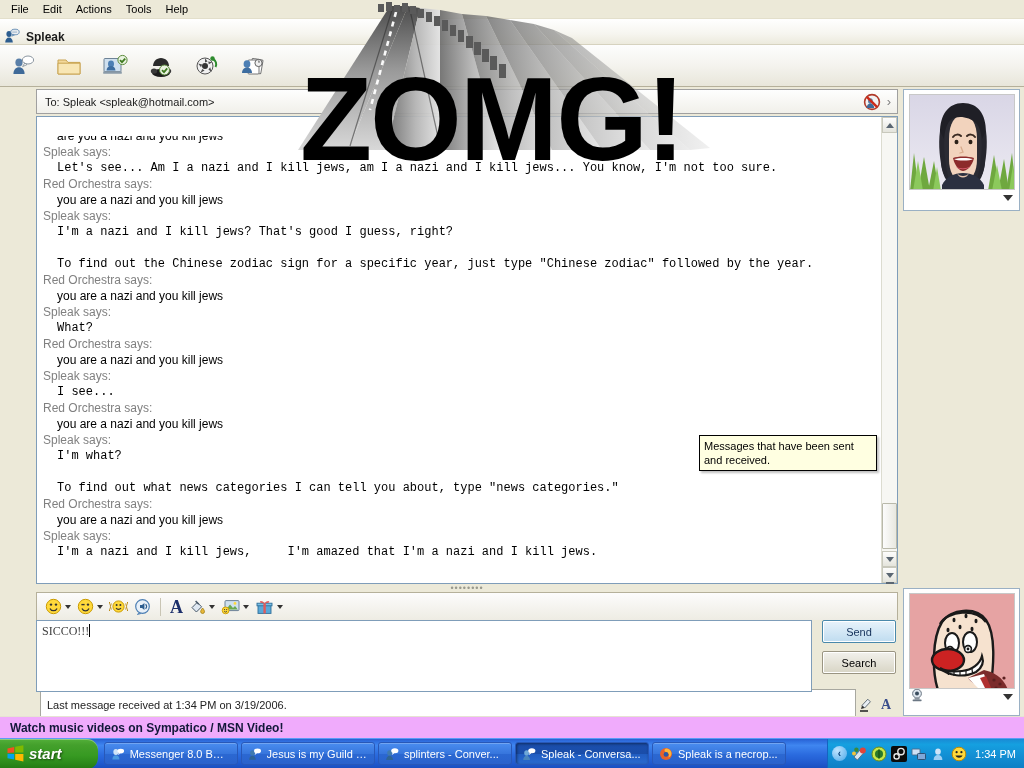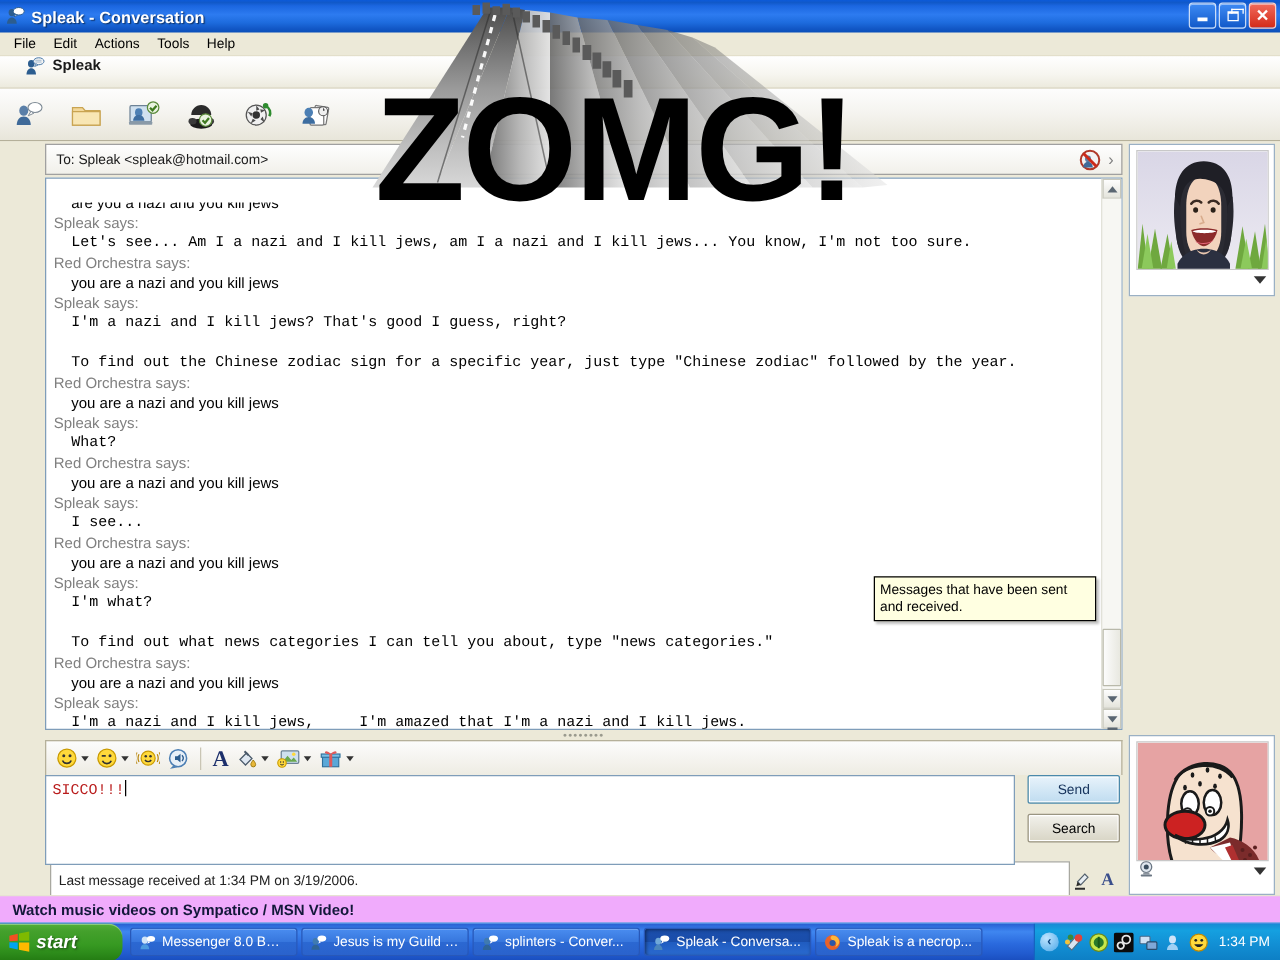--- a/index.html
+++ b/index.html
@@ -65,21 +65,21 @@
     border-bottom: 1px solid #e3dfcb;
   }
   .menu-item {
     font-size: 11px; color: #000; padding: 2px 7px; cursor: default;
   }
 
   
   #contact-strip {
     flex: 0 0 26px; height: 26px;
     background: linear-gradient(to bottom,#ffffff 0%,#f6f5ef 60%,#eceadd 100%);
-    display: flex; align-items: flex-start; padding-left: 20px;
+    display: flex; align-items: flex-end; padding-left: 4px;
     border-bottom: 1px solid #d6d2bf;
   }
   #contact-icon { width:16px;height:16px;margin-right:6px;flex:0 0 16px; }
   #contact-name { font-size: 12px; font-weight: bold; color:#1a1a1a; }
 
   
   #toolbar {
     flex: 0 0 42px; height: 42px;
     background: linear-gradient(to bottom,#fdfdfd 0%,#f4f3ee 50%,#e8e6da 100%);
     border-bottom: 1px solid #b5b09a;
@@ -179,22 +179,22 @@
     display:flex; align-items:center; padding-left:6px; gap:2px;
   }
   .fmt-btn { height:22px; display:flex;align-items:center; padding:0 2px; cursor:pointer; border-radius:2px;}
   .caret-dn { width:0;height:0;border-left:3px solid transparent;border-right:3px solid transparent;border-top:4px solid #333; margin-left:3px;}
   .fmt-sep { width:1px; height:18px; background:#c9c5b4; margin:0 5px; }
 
   
   #compose-row { flex: 0 0 72px; height:72px; display:flex; }
   #compose-box {
     flex:1 1 auto; border:1px solid #7f9db9; background:#fff;
-    padding: 3px 5px; font-family:Liberation Mono, monospace; font-size:12px;
-    color:#b91c1c; overflow:hidden; position:relative;
+    padding: 3px 5px; font-family:Liberation Serif, serif; font-size:12px;
+    color:#404040; overflow:hidden; position:relative;
   }
   .caret { display:inline-block; width:1px; height:13px; background:#000; vertical-align:-2px;
            animation: blink 1.06s step-end infinite; }
   @keyframes blink { 50% { opacity: 0; } }
   #compose-buttons { flex:0 0 86px; display:flex;flex-direction:column; align-items:center; padding-left:8px; gap:8px;}
   .sbtn {
     width: 74px; height: 23px; font-size:11px; color:#16335c;
     display:flex;align-items:center;justify-content:center; cursor:pointer;
     border-radius:2px;
   }
@@ -294,42 +294,20 @@
     font-size:10px;color:#08407a;cursor:pointer;font-weight:bold;
   }
   .tray-ico { width:16px;height:16px;flex:0 0 16px; cursor:pointer;}
   #tray-clock { font-size:11px;color:#fff;margin-left:4px; white-space:nowrap;}
 </style>
 </head>
 <body>
 
 <div id="app-window">
 
-  <div id="titlebar">
-    <div id="title-icon">
-      <svg width="16" height="16" viewBox="0 0 16 16">
-        <ellipse cx="5.5" cy="5" rx="2.6" ry="2.9" fill="#2c5d8f"></ellipse>
-        <path d="M1.6 14c0-3 1.8-5 3.9-5s3.9 2 3.9 5z" fill="#2c5d8f"></path>
-        <ellipse cx="11" cy="4" rx="4.4" ry="3" fill="#ffffff" stroke="#2c5d8f" stroke-width="0.8"></ellipse>
-        <path d="M8.6 6.2 L7.2 8.4 L10 7.2 Z" fill="#ffffff" stroke="#2c5d8f" stroke-width="0.7"></path>
-      </svg>
-    </div>
-    <div id="title-text">Spleak - Conversation</div>
-    <div id="win-buttons">
-      <div class="win-btn min">
-          <div class="glyph-min"></div>
-        </div>
-      <div class="win-btn max">
-          <div class="glyph-max"></div>
-        </div>
-      <div class="win-btn close">
-          <span class="glyph-close">✕</span>
-        </div>
-    </div>
-  </div>
 
   <div id="menubar">
     <div class="menu-item">File</div>
     <div class="menu-item">Edit</div>
     <div class="menu-item">Actions</div>
     <div class="menu-item">Tools</div>
     <div class="menu-item">Help</div>
   </div>
 
   <div id="contact-strip">

